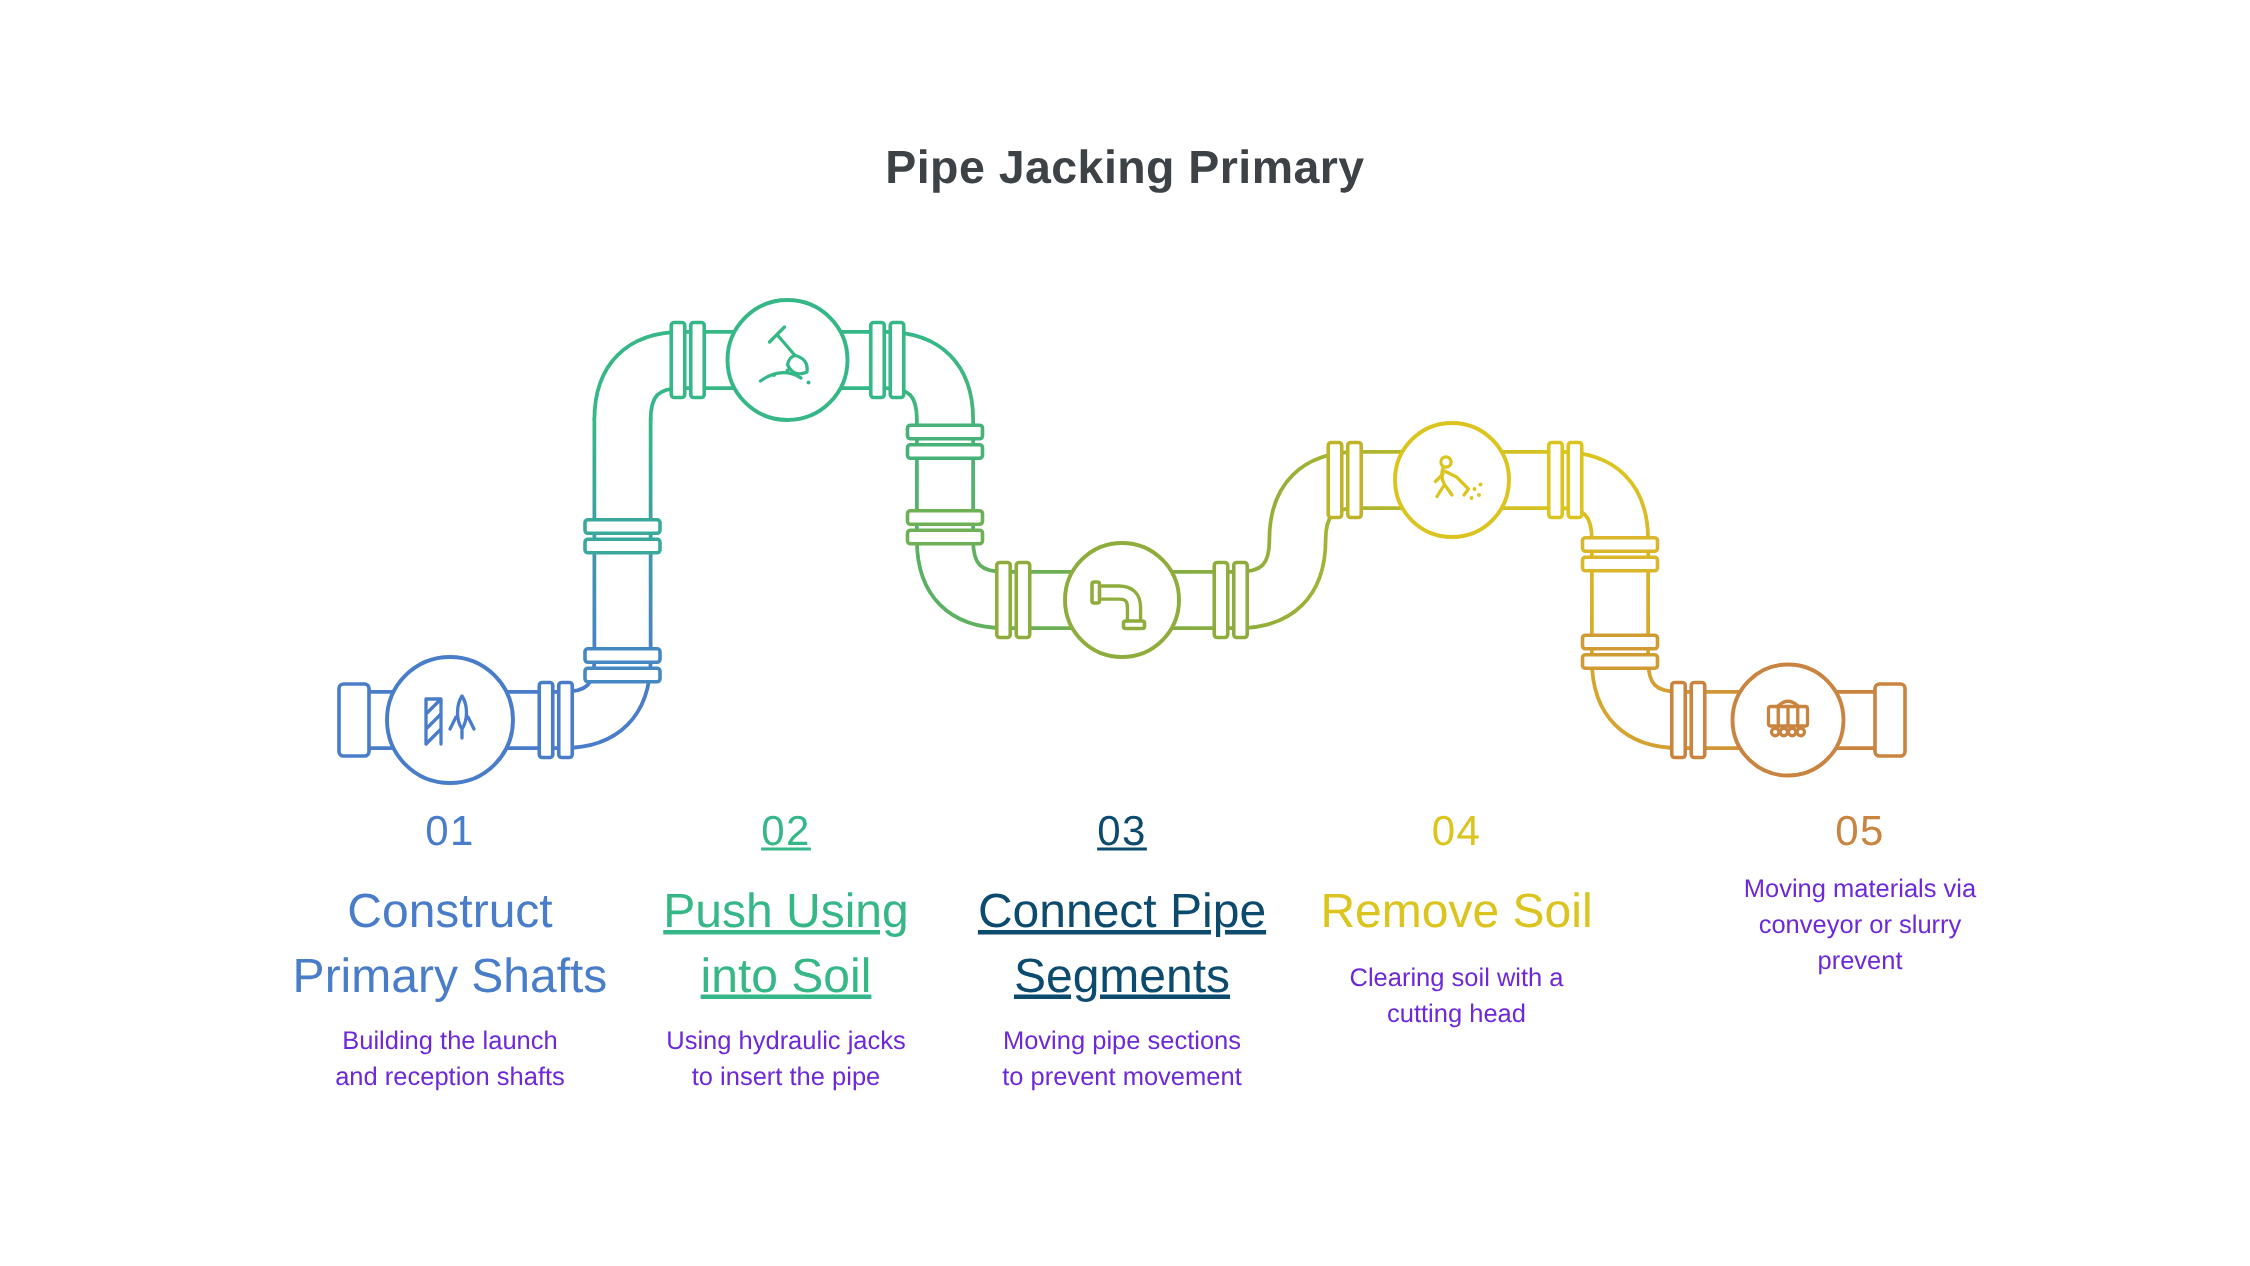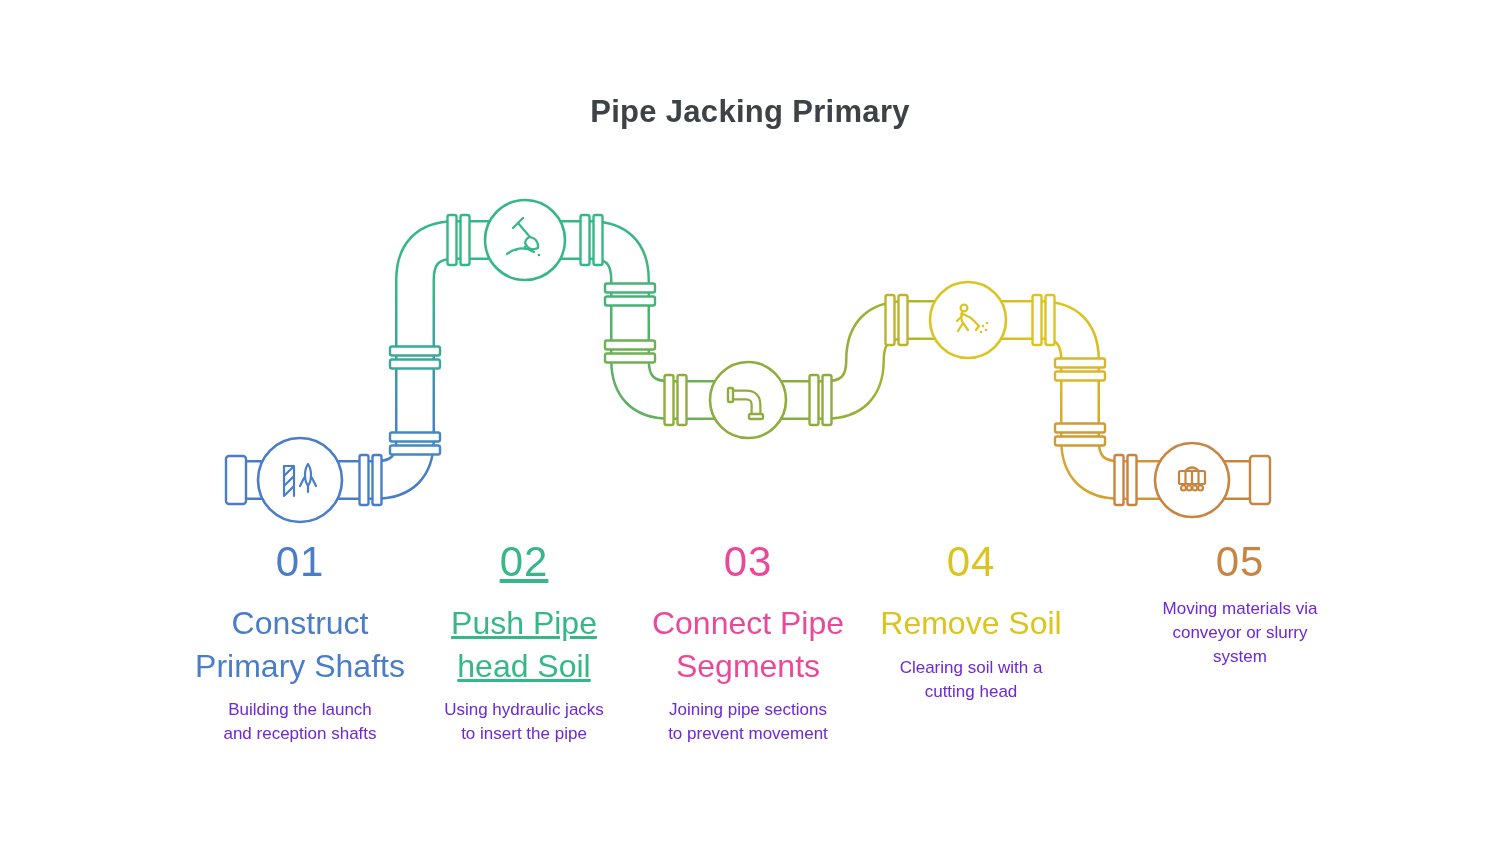--- a/index.html
+++ b/index.html
@@ -15,27 +15,27 @@
     text-align: center;
     font-size: 31px; font-weight: 700; color: #3d4247;
     letter-spacing: 0.3px;
   }
   .diagram { position: absolute; top: 0; left: 0; }
   .step-col {
     position: absolute; top: 538px; width: 220px;
     transform: translateX(-50%);
     text-align: center;
   }
-  .step-number { font-size: 42px; font-weight: 500; letter-spacing: 1px; }
+  .step-number { font-size: 28px; font-weight: 500; letter-spacing: 1px; }
   .step-title  { margin-top: 16px; font-size: 32px; font-weight: 500; line-height: 1.33; }
   .step-desc   { margin-top: 11px; font-size: 17px; font-weight: 400; color: #6d28d9;
                  line-height: 1.42; max-width: 162px; margin-left: auto; margin-right: auto; }
   .c1 { color: #4a7dc9; }
   .c2 { color: #35b787; text-decoration: underline; }
-  .c3 { color: #ec4899; }
+  .c3 { color: #0c4a6e; text-decoration: underline; }
   .c4 { color: #dcc41f; }
   .c5 { color: #c98440; }
   .pipe   { fill: none; stroke-width: 40; }
   .pipe-i { fill: none; stroke: #ffffff; stroke-width: 35; }
   .flange { fill: #ffffff; stroke-width: 2.4; }
   .node   { fill: #ffffff; stroke-width: 2.6; }
   .ic     { fill: none; stroke-width: 2.2; stroke-linecap: round; stroke-linejoin: round; }
   .icdot  { stroke: none; }
 </style>
 </head>
@@ -166,32 +166,32 @@
 </svg>
 
 <div class="step-col" style="left:300px">
   <div class="step-number c1">01</div>
   <div class="step-title c1">Construct Primary Shafts</div>
   <div class="step-desc">Building the launch and reception shafts</div>
 </div>
 
 <div class="step-col" style="left:524px">
   <div class="step-number c2">02</div>
-  <div class="step-title c2">Push Pipe head Soil</div>
+  <div class="step-title c2">Push Using into Soil</div>
   <div class="step-desc">Using hydraulic jacks to insert the pipe</div>
 </div>
 
 <div class="step-col" style="left:748px">
   <div class="step-number c3">03</div>
   <div class="step-title c3">Connect Pipe Segments</div>
-  <div class="step-desc">Joining pipe sections to prevent movement</div>
+  <div class="step-desc">Moving pipe sections to prevent movement</div>
 </div>
 
 <div class="step-col" style="left:971px">
   <div class="step-number c4">04</div>
   <div class="step-title c4">Remove Soil</div>
   <div class="step-desc">Clearing soil with a cutting head</div>
 </div>
 
 <div class="step-col" style="left:1240px">
   <div class="step-number c5">05</div>
-  <div class="step-desc">Moving materials via conveyor or slurry system</div>
+  <div class="step-desc">Moving materials via conveyor or slurry prevent</div>
 </div>
 
 </body></html>

